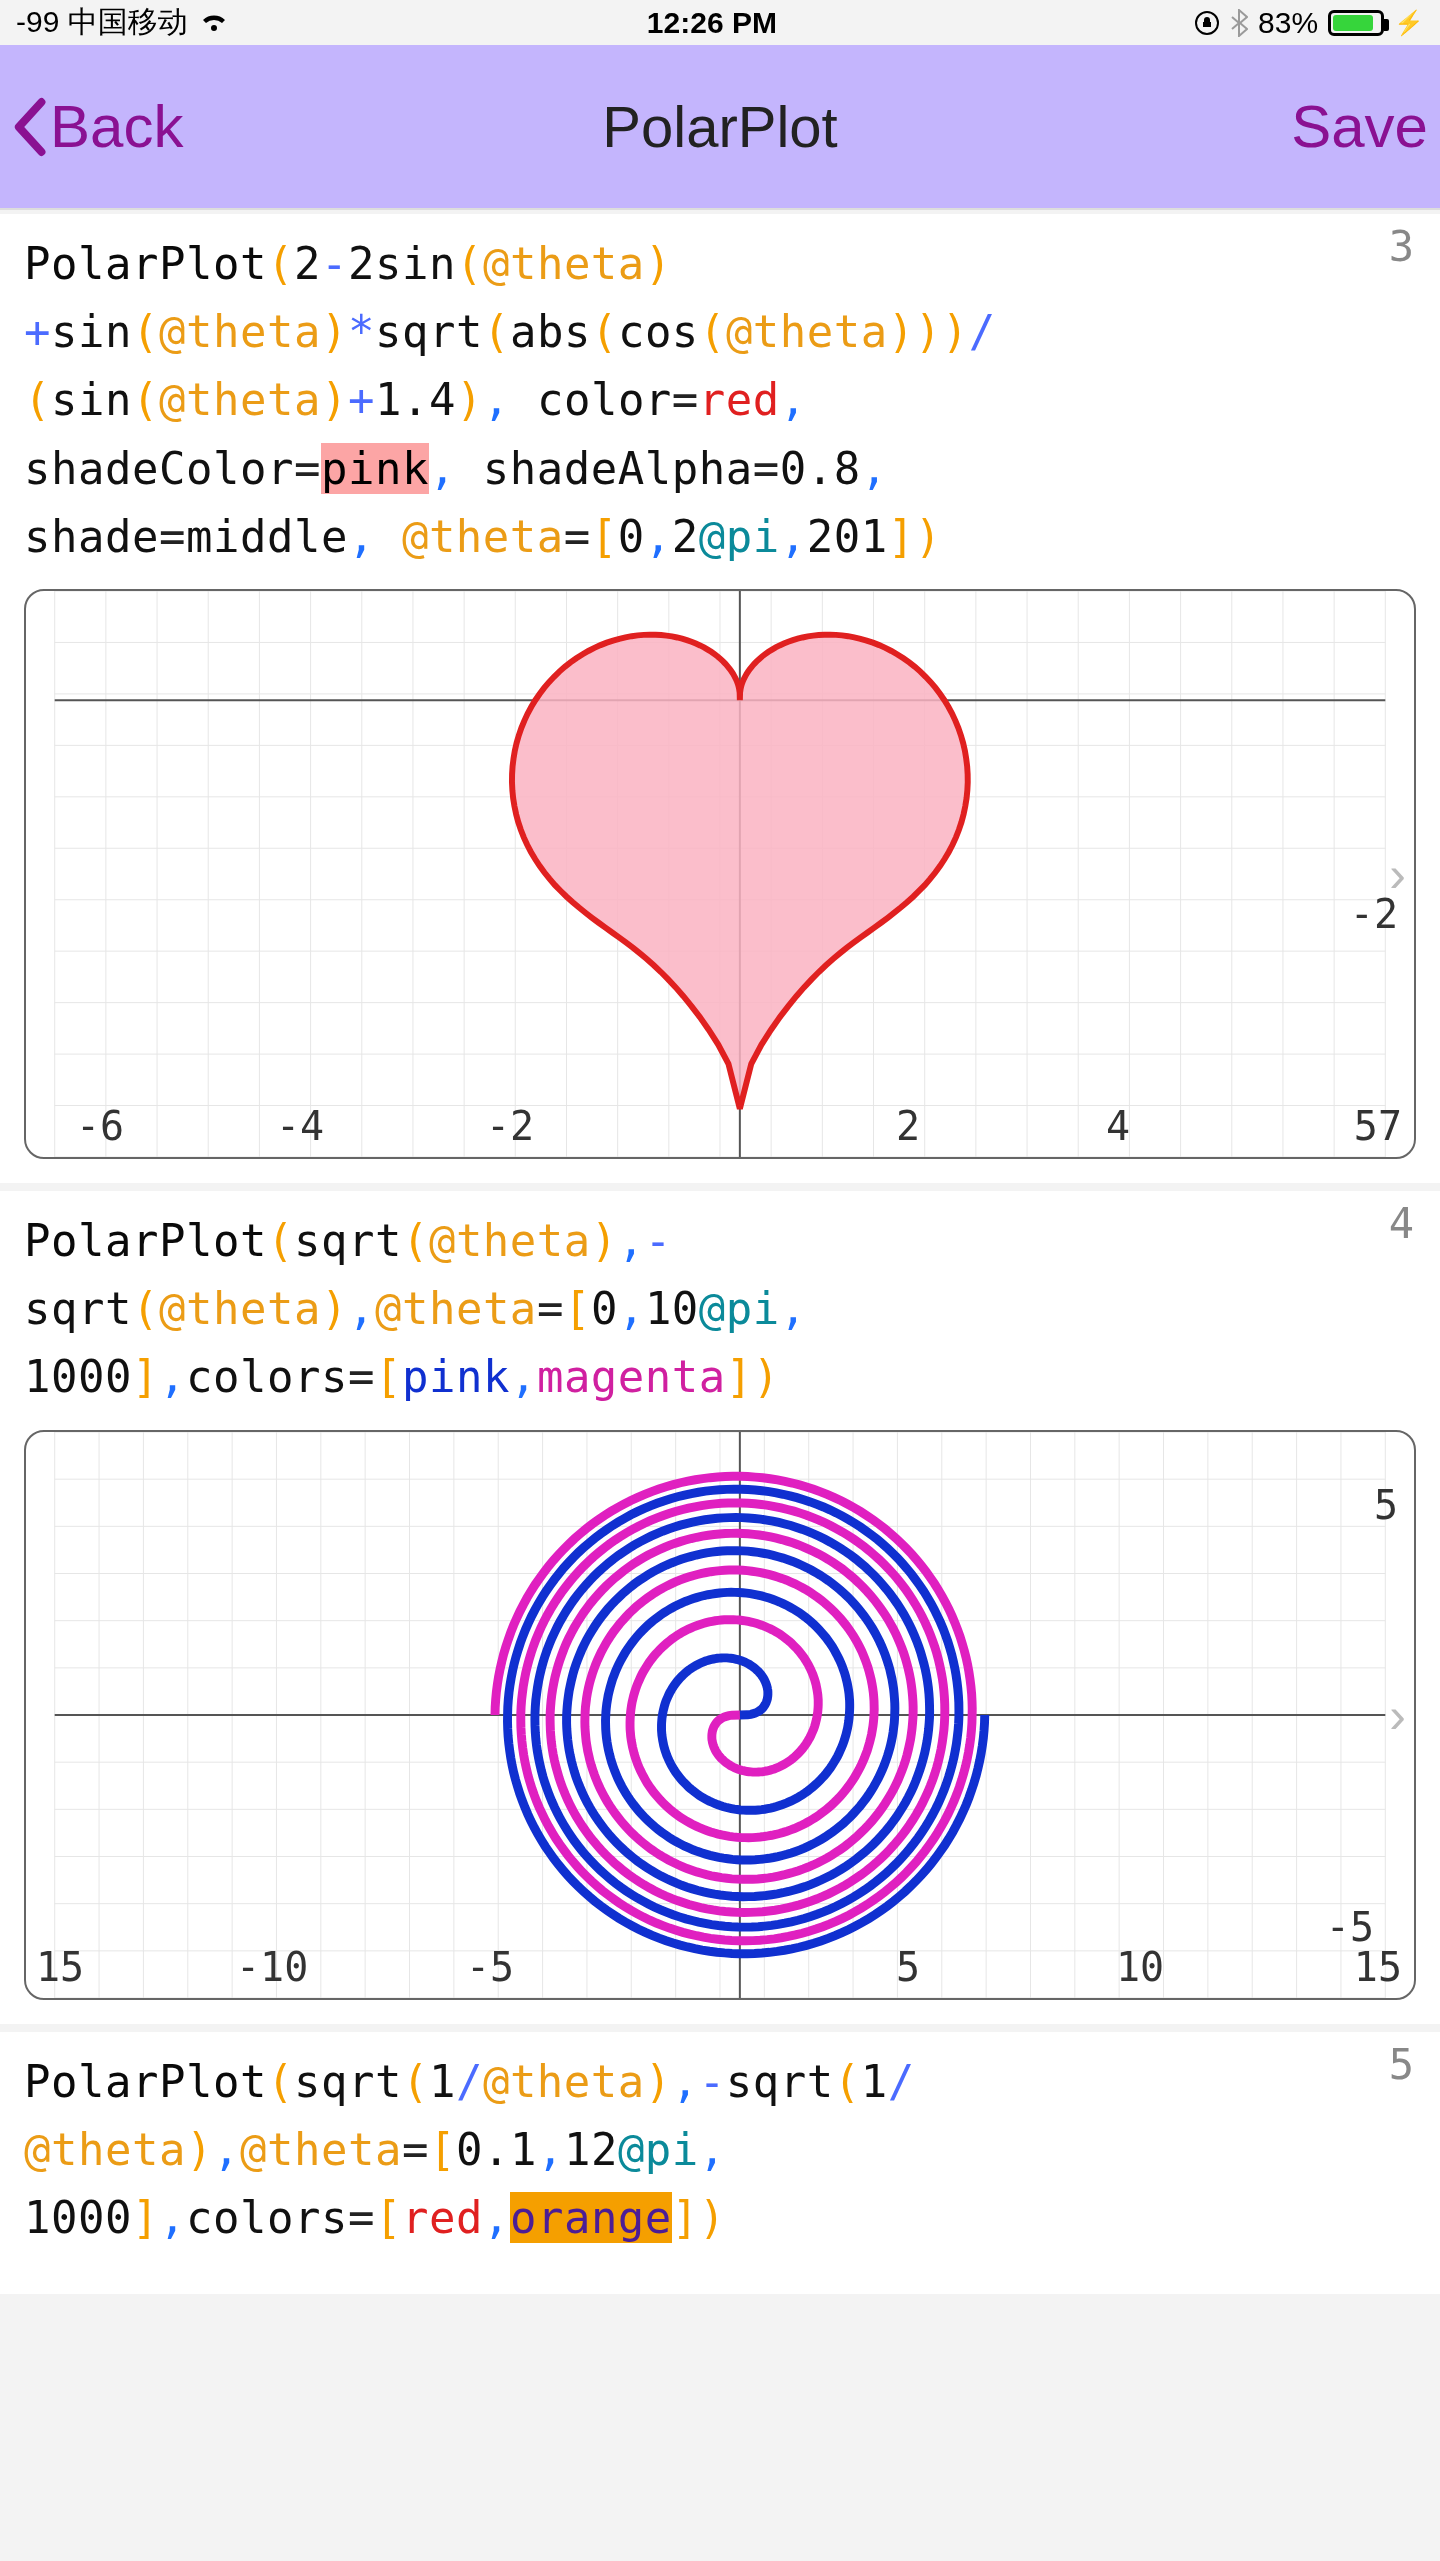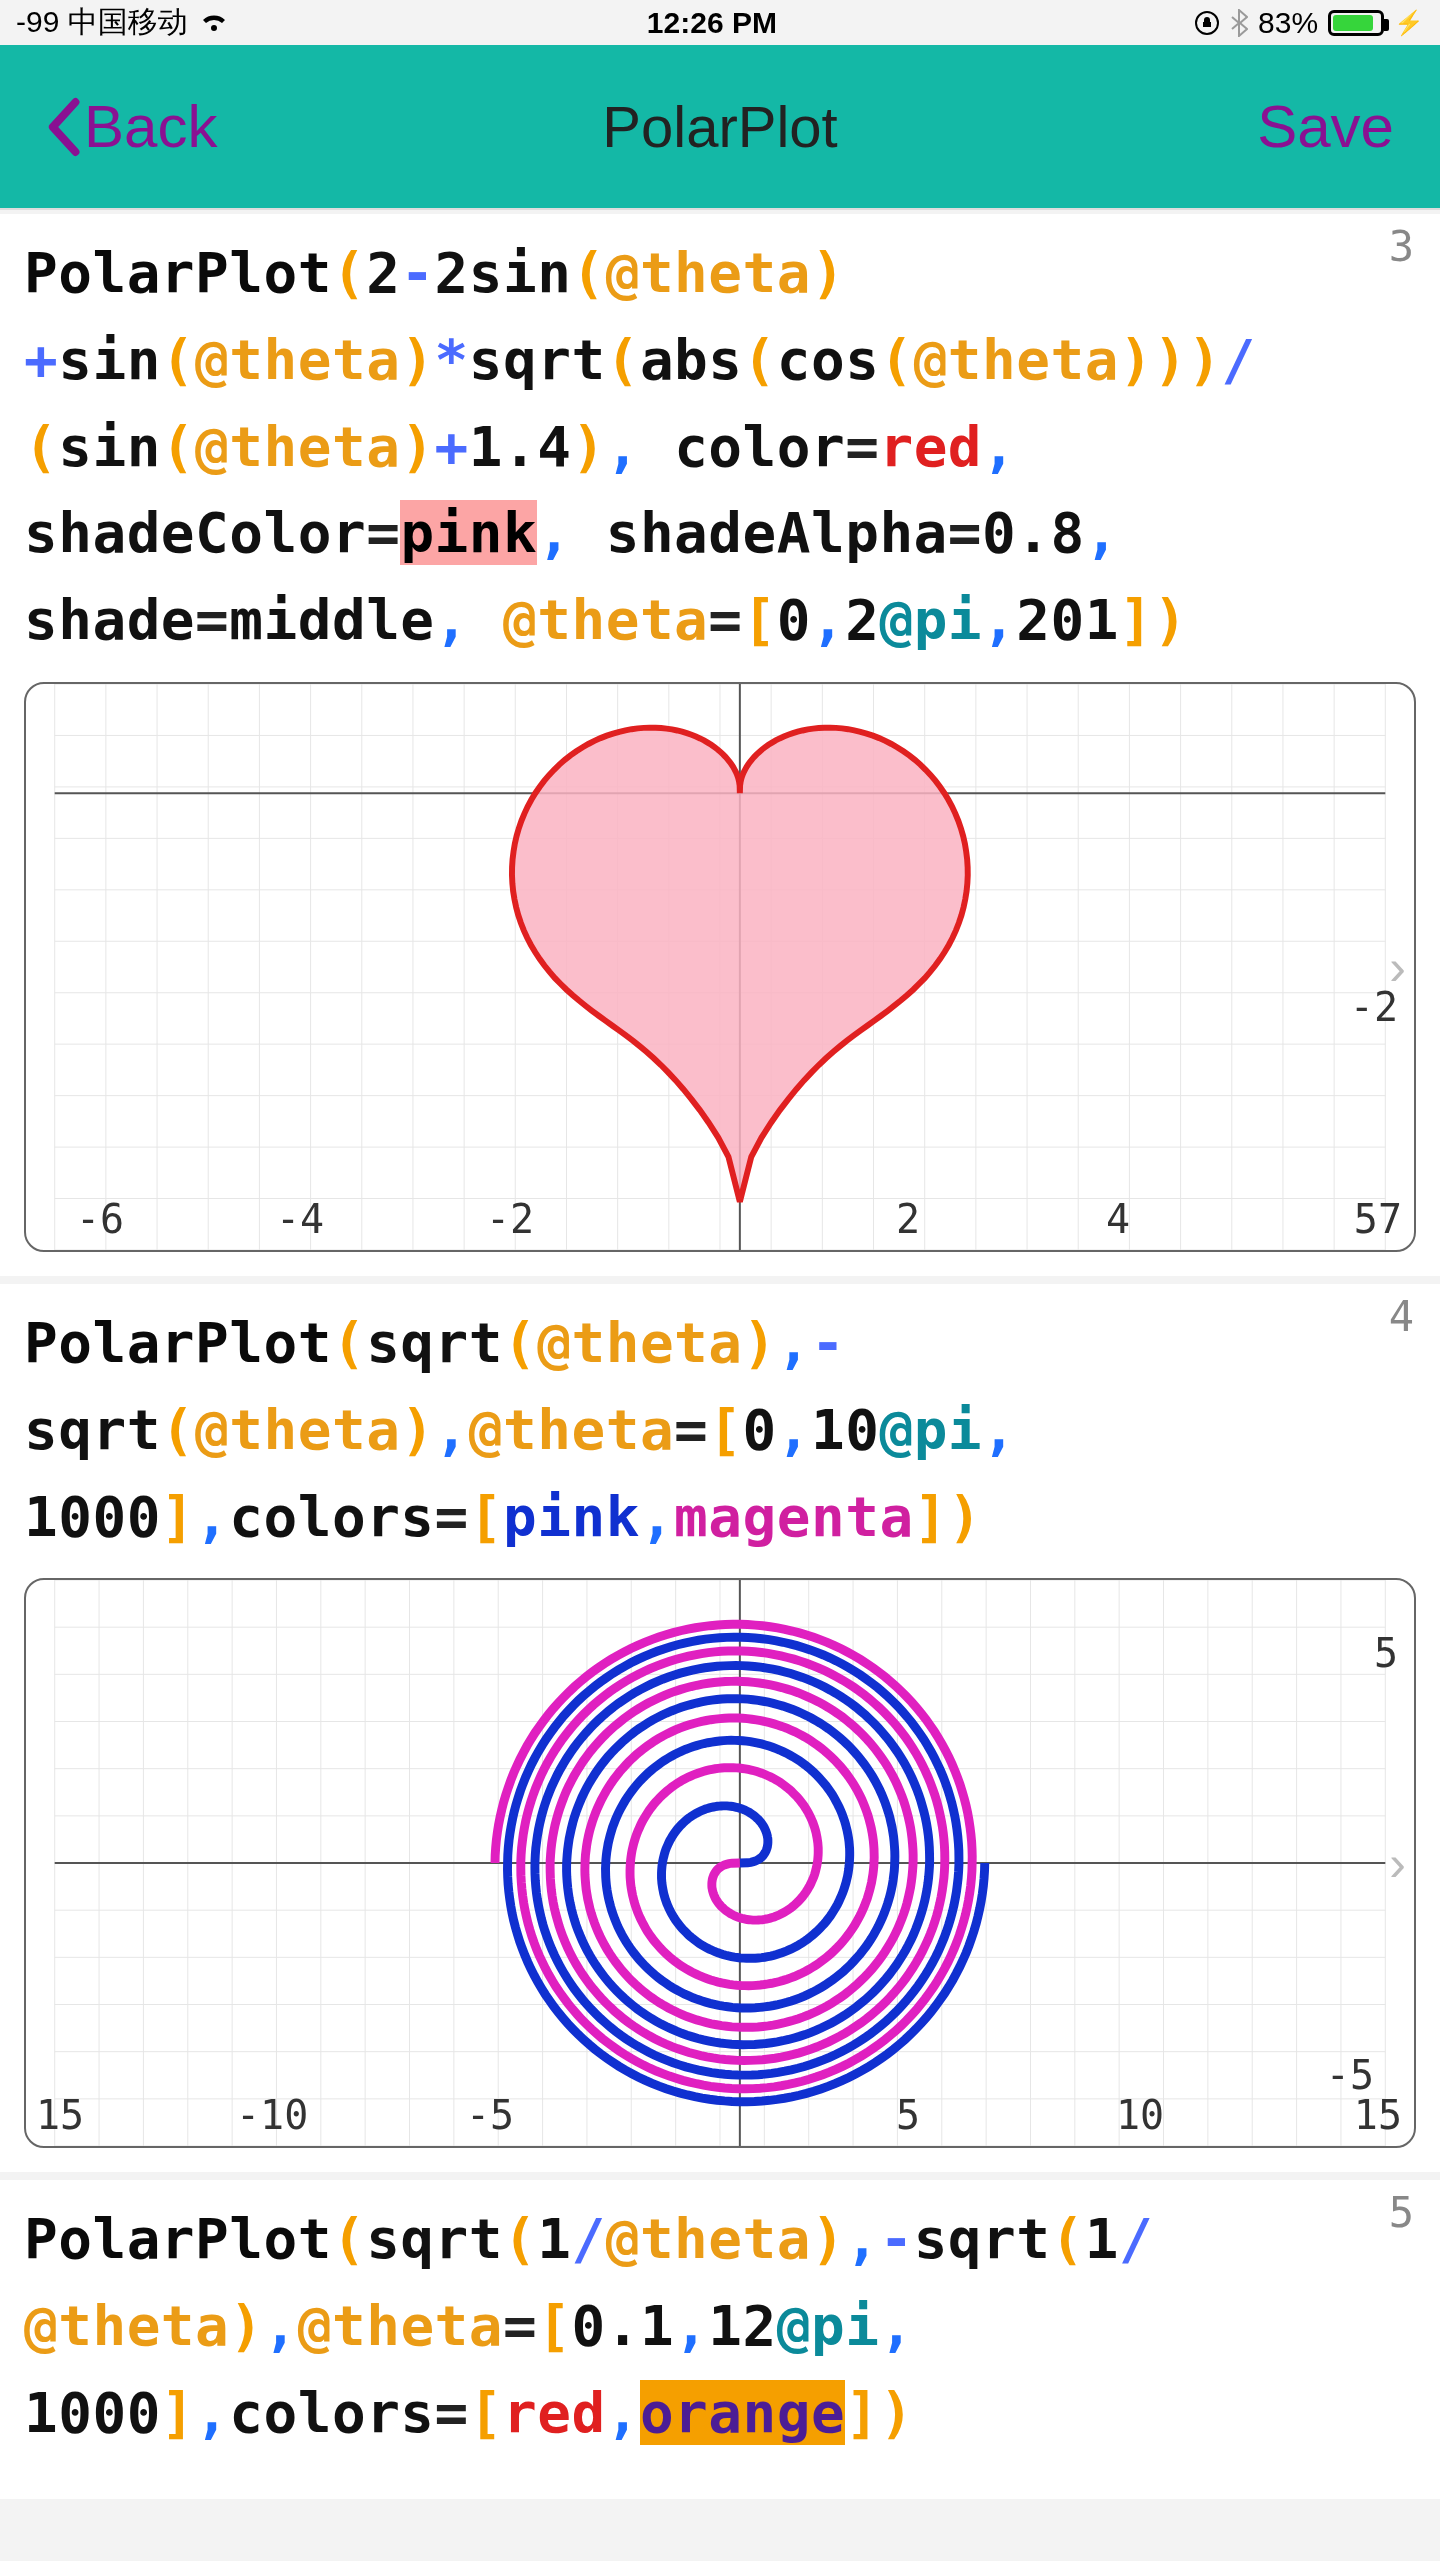--- a/index.html
+++ b/index.html
@@ -7,32 +7,32 @@
   
   .status-bar { height: 45px; display: flex; align-items: center; justify-content: space-between; padding: 16px 16px; font-size: 30px; font-weight: 500; color: #000; background: #f3f3f3; }
   .status-left, .status-right { display: flex; align-items: center; gap: 10px; }
   .status-center { font-weight: 600; }
   .wifi-icon svg, .lock-icon svg, .bt-icon svg { display: block; }
   .battery-box { width: 56px; height: 26px; border: 3px solid #000; border-radius: 6px; position: relative; display: inline-block; }
   .battery-box::after { content:""; position:absolute; right:-8px; top:6px; width:5px; height:12px; background:#000; border-radius:0 2px 2px 0; }
   .battery-fill { position:absolute; left:2px; top:2px; bottom:2px; width: 80%; background:#36d53b; border-radius:3px; }
   .charge-icon { font-size: 24px; }
   
-  .nav-bar { height: 165px; display:flex; align-items:center; justify-content:space-between; padding: 0 46px; background:#14b8a6; border-bottom: 2px solid #ddd; position: relative; }
+  .nav-bar { height: 165px; display:flex; align-items:center; justify-content:space-between; padding: 0 12px; background:#c4b5fd; border-bottom: 2px solid #ddd; position: relative; }
   .nav-bar::before { content:""; position:absolute; left:0; right:0; top:0; height:100%; z-index:0; }
   .back-btn { display:flex; align-items:center; color:#8a1192; font-size:60px; font-weight:500; gap:4px; z-index:1; }
   .back-btn svg { width:34px; height:60px; }
   .nav-title { position:absolute; left:0; right:0; text-align:center; font-size:58px; font-weight:400; color:#222; z-index:0; }
   .save-btn { color:#8a1192; font-size:60px; font-weight:400; z-index:1; }
   
   .content { background:#fff; }
   .cell { border-top: 8px solid #f3f3f3; padding: 16px 24px 24px 24px; position:relative; background:#fff; }
   .cell:first-child { border-top: 4px solid #f3f3f3; }
   .cell-index { position:absolute; top:8px; right:26px; font-size:42px; color:#888; font-family: "SFMono-Regular","Menlo","Consolas",monospace; }
-  .code { font-family: "SFMono-Regular","Menlo","Consolas",monospace; font-size:56px; line-height:1.55; word-break: break-all; letter-spacing: 0.5px; margin-bottom: 18px; font-weight: bold; }
+  .code { font-family: "SFMono-Regular","Menlo","Consolas",monospace; font-size:44px; line-height:1.55; word-break: break-all; letter-spacing: 0.5px; margin-bottom: 18px; }
   .code span { white-space: pre-wrap; }
   .t-fn { color:#0a0a0a; }
   .t-op { color:#4b6bff; }
   .t-par { color:#f59f00; }
   .t-br { color:#f59f00; }
   .t-at { color:#eb9c16; }
   .t-eq { color:#222; }
   .t-comma { color:#1f6fff; }
   .t-red { color:#e02020; }
   .t-pink { color:#000; background:#fca5a5; }

